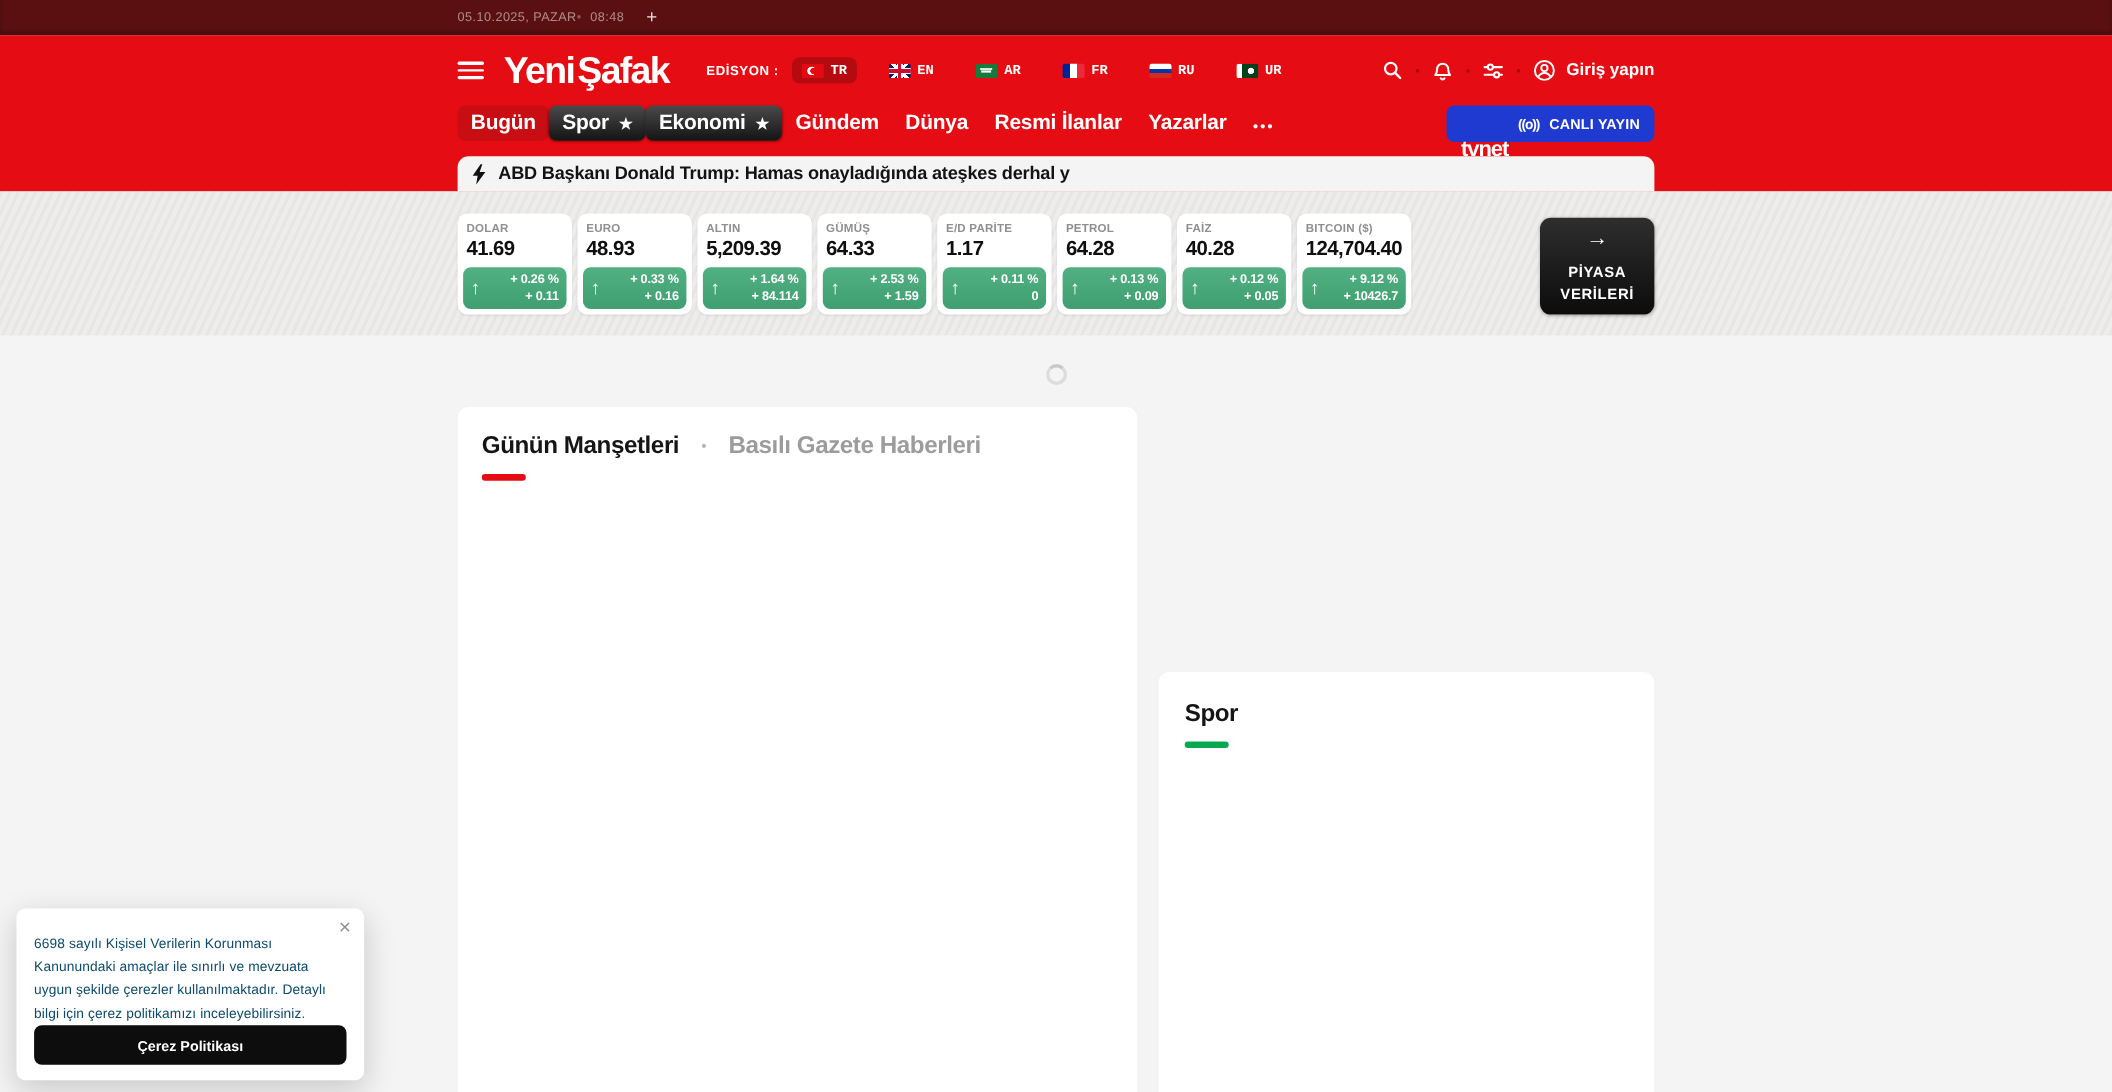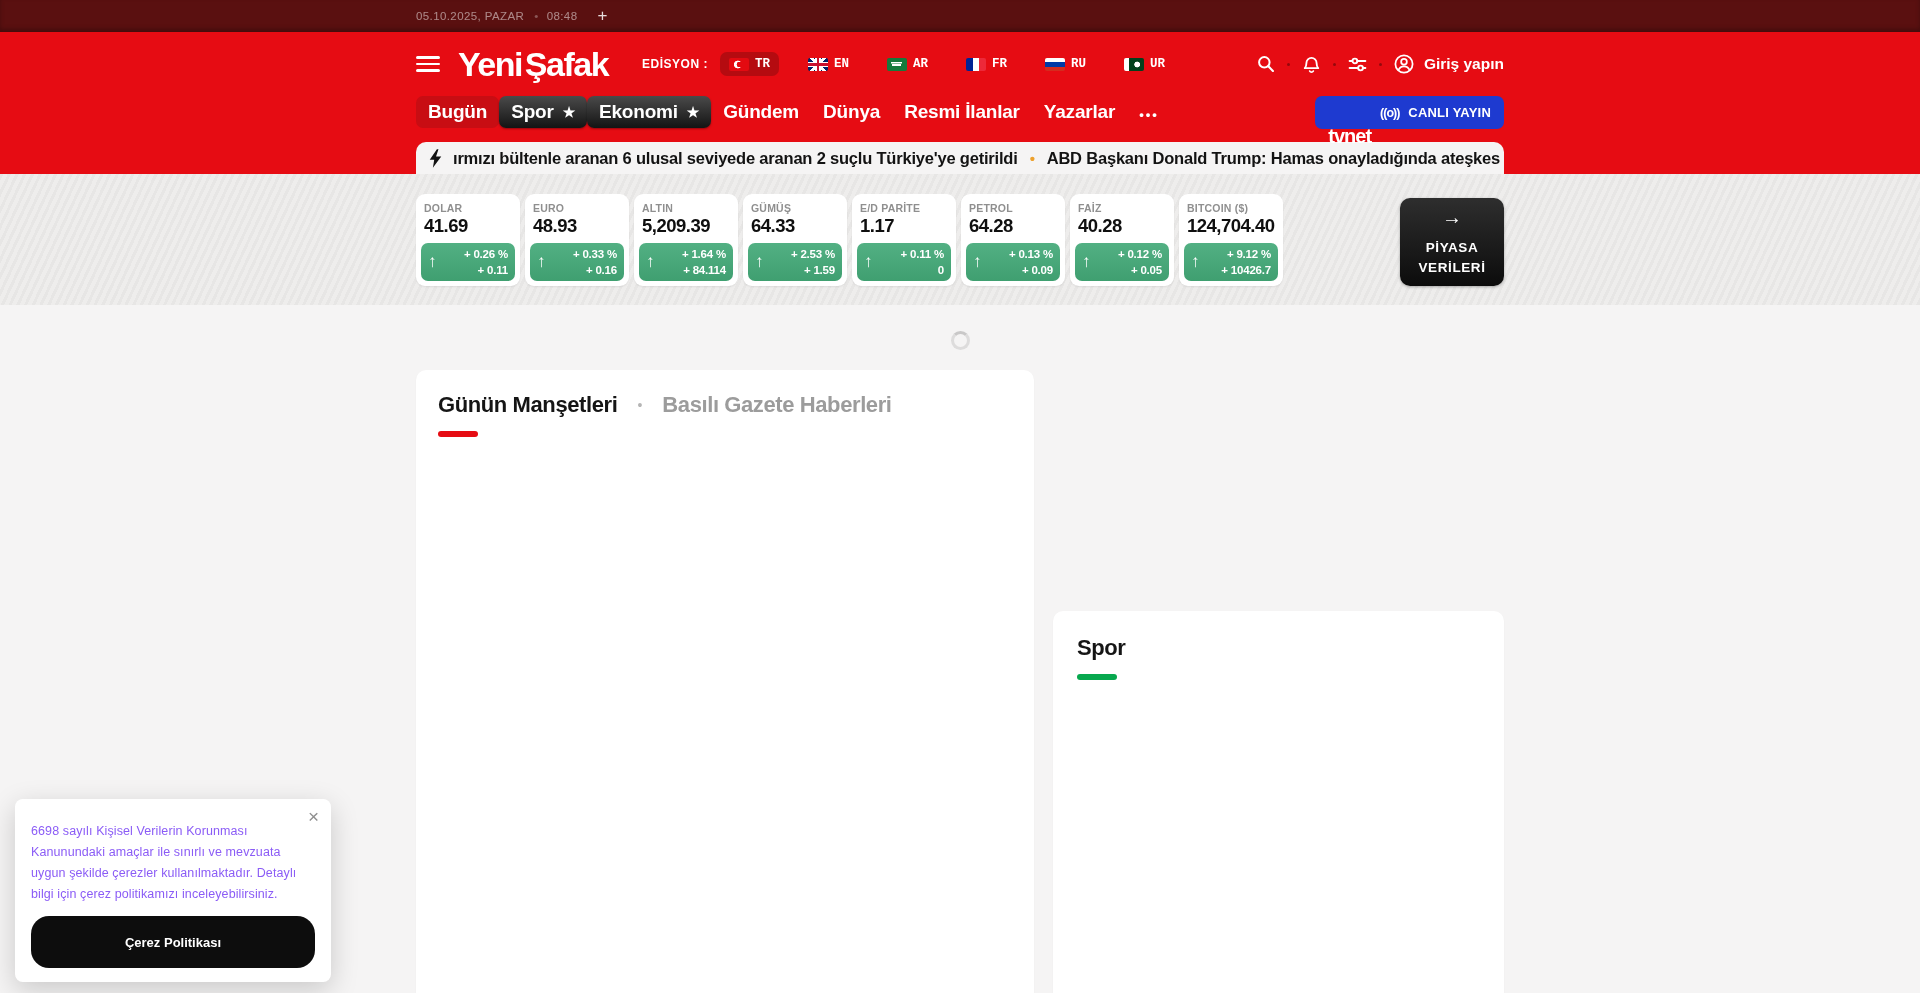--- a/index.html
+++ b/index.html
@@ -4,21 +4,21 @@
 <style>
   * { margin:0; padding:0; box-sizing:border-box; }
   html,body { width:1920px; height:993px; overflow:hidden; }
   body { font-family:"Liberation Sans", sans-serif; background:#f5f4f4; }
   .wrap { width:1088px; margin:0 auto; }
 
   
   .topbar { height:32px; background:#5a1010; box-shadow:inset 0 -3px 4px rgba(0,0,0,0.25); }
   .topbar .wrap { display:flex; align-items:center; height:100%; color:rgba(255,255,255,0.5);
                   font-size:11.5px; letter-spacing:0.4px; }
-  .tb-date { display:flex; align-items:center; gap:10px; white-space:nowrap; }
+  .tb-date { display:flex; align-items:center; gap:0; white-space:nowrap; }
   .tb-time::before { content:"•"; margin-right:8px; color:rgba(255,255,255,0.3); }
   .tb-links { display:flex; align-items:center; margin-left:auto; list-style:none; }
   .tb-links li { white-space:nowrap; cursor:pointer; }
   .tb-links li + li::before { content:"•"; margin:0 9px; color:rgba(255,255,255,0.3); }
   .tb-plus { margin-left:20px; color:rgba(255,255,255,0.85); font-size:17px; font-weight:400; cursor:pointer; }
 
   
   .header { background:#e60c13; padding-top:10px; }
   .hrow1 { display:flex; align-items:center; height:44px; }
   .burger { width:24px; cursor:pointer; margin-right:18px; }
@@ -109,22 +109,22 @@
   .t-sep { color:#b5b5b5; font-size:14px; margin:0 20px; }
   .t-sub { font-size:22px; font-weight:700; color:#9c9c9c; letter-spacing:-0.4px; cursor:pointer; }
   .t-bar { width:40px; height:5.5px; border-radius:3px; margin-top:13px; }
   .t-bar.red { background:#e60c13; }
   .t-bar.green { background:#07a84e; }
 
   
   .cookie { position:fixed; left:15px; bottom:11px; width:316px; background:#fff; border-radius:8px;
             padding:20px 16px 14px; box-shadow:0 8px 28px rgba(0,0,0,0.18); }
   .cookie-close { position:absolute; top:8px; right:12px; font-size:19px; color:#8f8f8f; cursor:pointer; line-height:1; }
-  .cookie p { font-size:12.5px; color:#8b5cf6; line-height:1.68; letter-spacing:0.1px; margin:2px 0 11px; }
-  .cbtn { border:none; border-radius:18px; height:52px; font-family:inherit; font-size:13px; font-weight:700;
+  .cookie p { font-size:12.5px; color:#0c4a6e; line-height:1.68; letter-spacing:0.1px; margin:2px 0 0; }
+  .cbtn { border:none; border-radius:7px; height:36px; font-family:inherit; font-size:13px; font-weight:700;
           color:#fff; cursor:pointer; }
   .cbtn.block { display:block; width:100%; background:#0d0d0d; }
   .cookie-row { display:flex; gap:11px; margin-top:11px; }
   .cbtn.half { flex:1; }
   .cbtn.dark { background:#0d0d0d; }
   .cbtn.green { background:#16b377; }
 </style>
 </head>
 <body>
 
@@ -270,21 +270,20 @@
     </div>
 
     <div class="ticker">
       <span class="bolt">
         <svg viewBox="0 0 14 20" width="13" height="19">
             <path d="M8.5 0 L0.8 11.4 H5.6 L4.2 20 L13.2 7.8 H7.6 L10.2 0 Z" fill="#121212"></path>
           </svg>
       </span>
       <ul class="ticker-list">
 
-      <li>ırmızı bültenle aranan 6 ulusal seviyede aranan 2 suçlu Türkiye'ye getirildi</li>
           <li>ABD Başkanı Donald Trump: Hamas onayladığında ateşkes derhal y</li>
         </ul>
     </div>
   </div>
 </div>
 
 <div class="band">
   <div class="wrap mrow">
 
 

